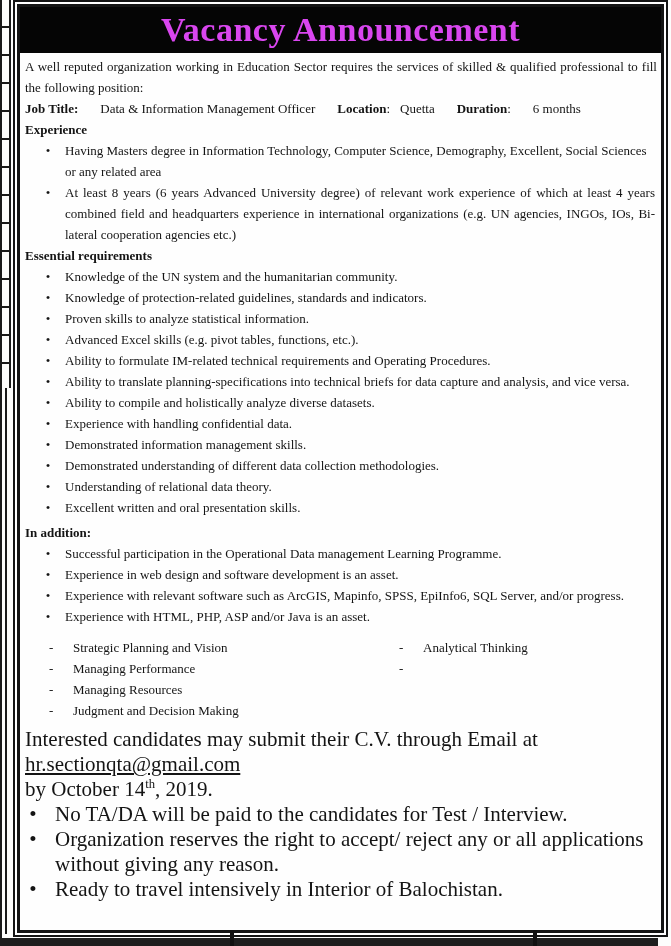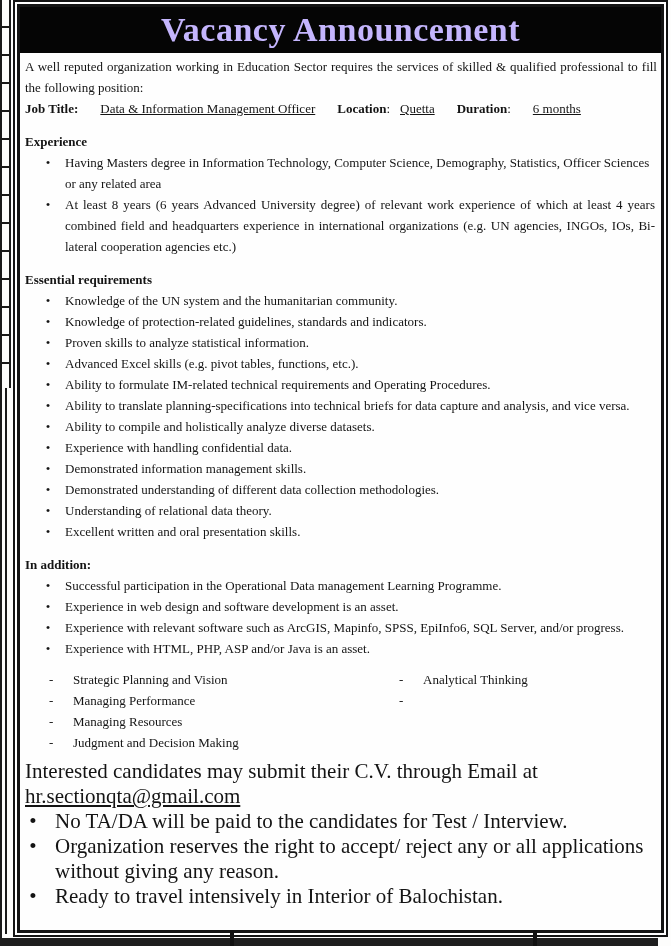--- a/index.html
+++ b/index.html
@@ -31,32 +31,32 @@
     background:#fff;
   }
   .ad-inner {
     box-sizing:border-box; border:3px solid #141414; width:100%; height:100%;
     overflow:hidden; background:#fefefe;
   }
   .header-bar {
     height:46px; background:#050505; display:flex; align-items:center; justify-content:center;
   }
   .header-bar h1 {
-    margin:0; color:#c4b5fd; font-size:34px; font-weight:bold; letter-spacing:0.5px;
+    margin:0; color:#d946ef; font-size:34px; font-weight:bold; letter-spacing:0.5px;
     font-family:"Liberation Serif", "DejaVu Serif", serif;
   }
   .content { padding:3px 4px 0 5px; font-size:13px; line-height:21px; }
 
   .intro { text-align:justify; }
   .job-line { white-space:nowrap; }
   .job-line .lbl { font-weight:bold; }
-  .job-line .val { text-decoration:underline; }
+  .job-line .val { }
   .job-line .gap-s { display:inline-block; width:10px; }
   .job-line .gap-m { display:inline-block; width:22px; }
-  .heading { font-weight:bold;margin-top:12px; }
+  .heading { font-weight:bold; }
 
   ul.blist { margin:0; padding:0; list-style:none; }
   ul.blist li { display:flex; }
   ul.blist .marker { flex:none; width:10px; margin-left:18px; text-align:center; }
   ul.blist .txt { flex:1; padding-left:12px; padding-right:2px; }
   ul.blist li.justify .txt { text-align:justify; }
   .unbulleted { margin-left:40px; }
 
   .in-addition { margin-top:4px; }
 
@@ -94,21 +94,21 @@
       <div class="intro">A well reputed organization working in Education Sector requires the services of skilled &amp; qualified professional to fill the following position:</div>
 
       <div class="job-line">
         <span class="lbl">Job Title:</span><span class="gap-m"></span><span class="val">Data &amp; Information Management Officer</span><span class="gap-m"></span><span class="lbl">Location</span><span>:</span><span class="gap-s"></span><span class="val">Quetta</span><span class="gap-m"></span><span class="lbl">Duration</span><span>:</span><span class="gap-m"></span><span class="val">6 months</span>
       </div>
 
       <div class="heading">Experience</div>
       <ul class="blist">
           <li>
             <span class="marker">•</span>
-            <span class="txt">Having Masters degree in Information Technology, Computer Science, Demography, Statistics, Officer Sciences or any related area</span>
+            <span class="txt">Having Masters degree in Information Technology, Computer Science, Demography, Excellent, Social Sciences or any related area</span>
           </li>
           <li class="justify">
             <span class="marker">•</span>
             <span class="txt">At least 8 years (6 years Advanced University degree) of relevant work experience of which at least 4 years combined field and headquarters experience in international organizations (e.g. UN agencies, INGOs, IOs, Bi-lateral cooperation agencies etc.)</span>
           </li>
         </ul>
 
       <div class="heading">Essential requirements</div>
       <ul class="blist">
           <li>
@@ -212,20 +212,21 @@
               </li>
               <li>
                 <span class="marker">-</span>
               </li>
             </ul>
         </div>
       </div>
 
       <div class="footer">
         <div><span>Interested candidates may submit their C.V. through Email at </span><span class="email">hr.sectionqta@gmail.com</span></div>
+        <div><span>by October 14</span><sup>th</sup><span>, 2019.</span></div>
         <ul class="flist">
             <li>
               <span class="marker">•</span>
               <span class="txt">No TA/DA will be paid to the candidates for Test / Interview.</span>
             </li>
             <li>
               <span class="marker">•</span>
               <span class="txt">Organization reserves the right to accept/ reject any or all applications without giving any reason.</span>
             </li>
             <li>

